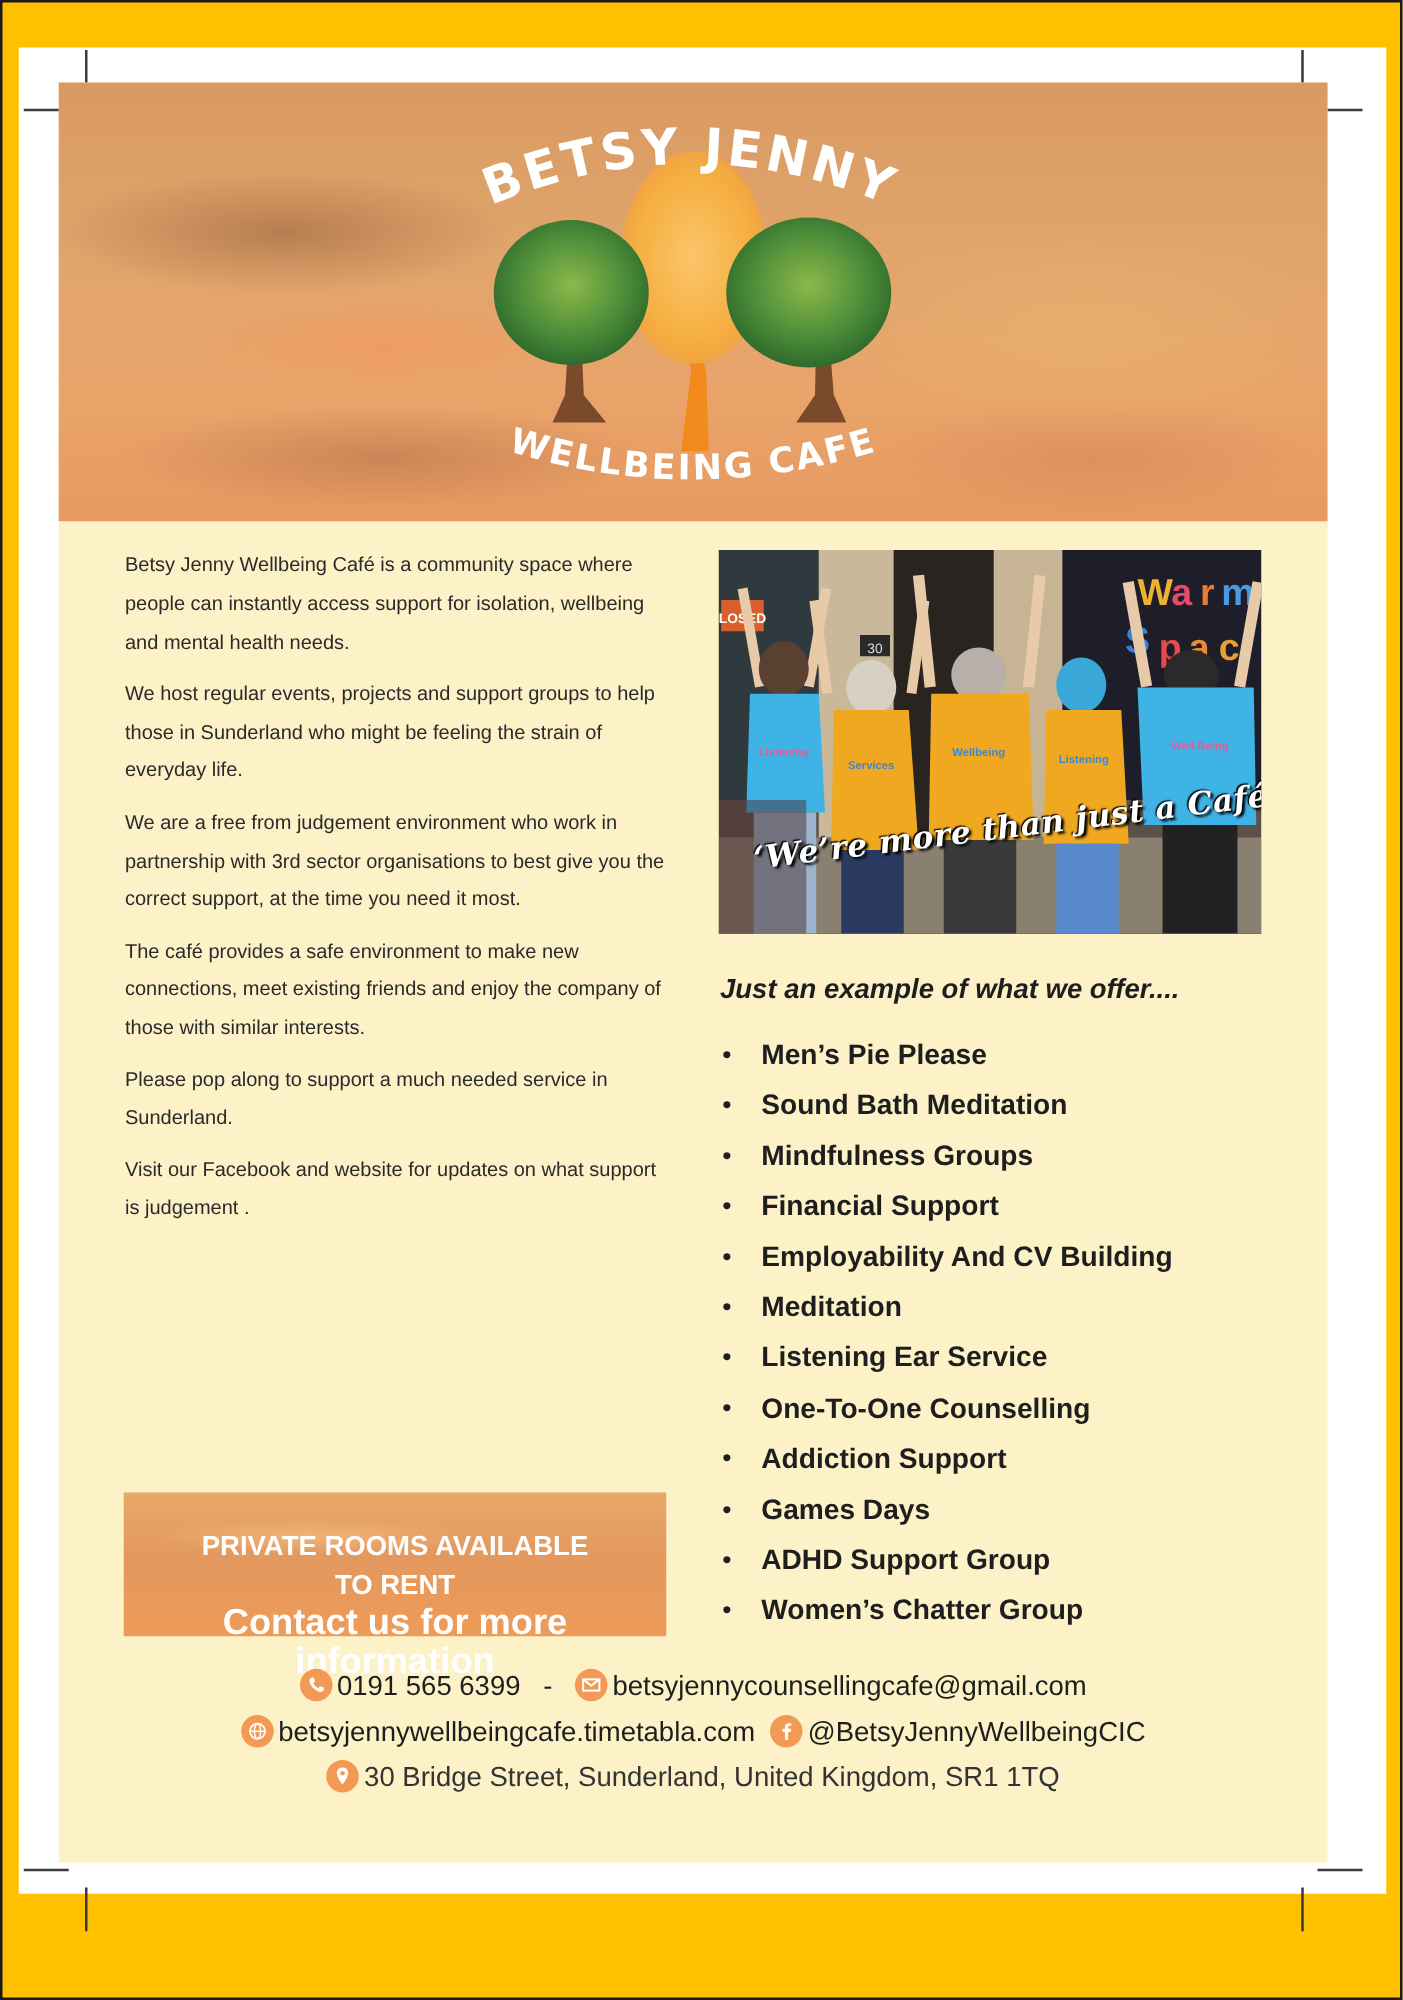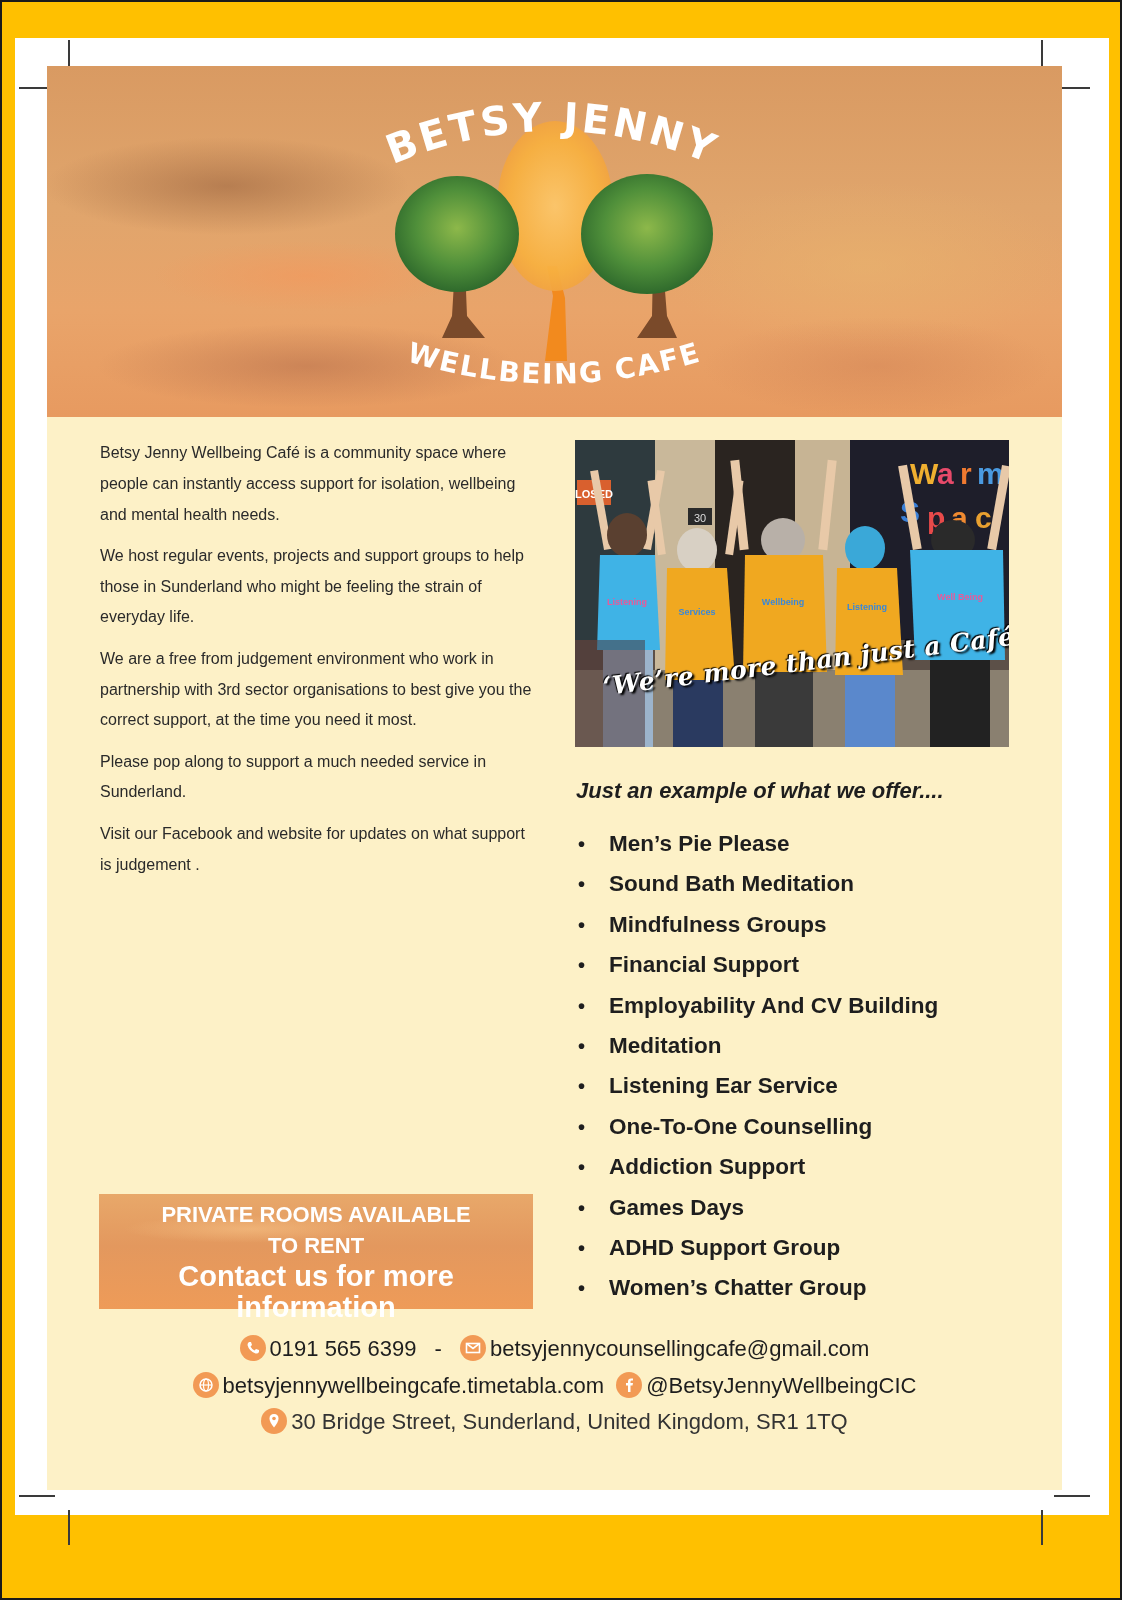--- a/index.html
+++ b/index.html
@@ -107,21 +107,21 @@
     left: 97px; top: 1192px;
     width: 434px; height: 115px;
     background:
       radial-gradient(ellipse 180px 20px at 150px 35px, rgba(250,200,140,0.5), rgba(250,200,140,0) 70%),
       linear-gradient(180deg, #E8A86A 0%, #E3985E 45%, #EE9B58 100%);
     color: #ffffff;
     text-align: center;
     font-weight: bold;
     font-size: 22px;
     line-height: 31px;
-    padding-top: 5px;
+    padding-top: 27px;
   }
   .rent-box .line3 { font-size: 29px; }
 
   .contact {
     position: absolute;
     left: 45px; width: 1015px;
     text-align: center;
     font-size: 22px;
     color: #1e1e1e;
     white-space: nowrap;
@@ -186,20 +186,21 @@
     <text font-family="DejaVu Sans, sans-serif" font-weight="bold" font-size="28" fill="#FFFFFF" letter-spacing="2">
       <textPath href="#arcBot" startOffset="50%" text-anchor="middle">WELLBEING CAFE</textPath>
     </text>
   </svg>
 </div>
 
 <div class="intro">
   <p>Betsy Jenny Wellbeing Café is a community space where people can instantly access support for isolation, wellbeing and mental health needs.</p>
   <p>We host regular events, projects and support groups to help those in Sunderland who might be feeling the strain of everyday life.</p>
   <p>We are a free from judgement environment who work in partnership with 3rd sector organisations to best give you the correct support, at the time you need it most.</p>
+  <p>The café provides a safe environment to make new connections, meet existing friends and enjoy the company of those with similar interests.</p>
   <p>Please pop along to support a much needed service in Sunderland.</p>
   <p>Visit our Facebook and website for updates on what support is judgement .</p>
 </div>
 
 <div class="photo">
   <svg width="434" height="307" viewBox="0 0 434 307" style="position:absolute;left:0;top:0;">
 
     <rect x="0" y="0" width="434" height="307" fill="#5c5048"></rect>
     <rect x="0" y="0" width="80" height="200" fill="#2e3a3e"></rect>
     <rect x="80" y="0" width="60" height="230" fill="#c9b89a"></rect>

